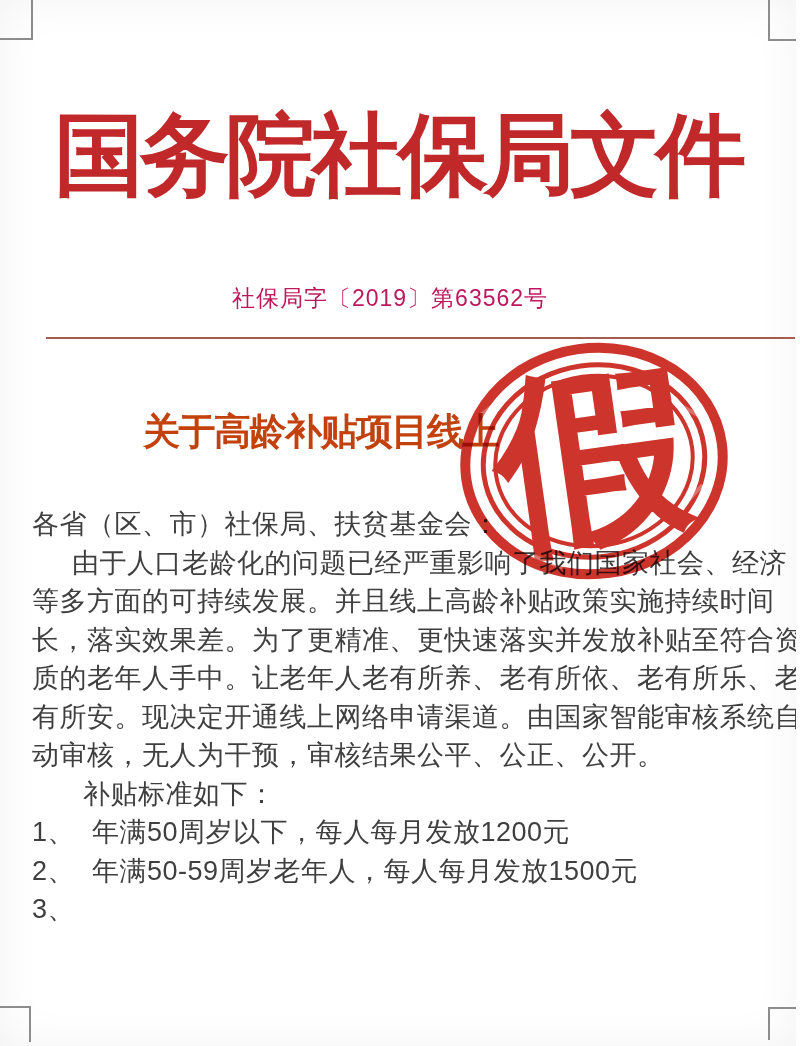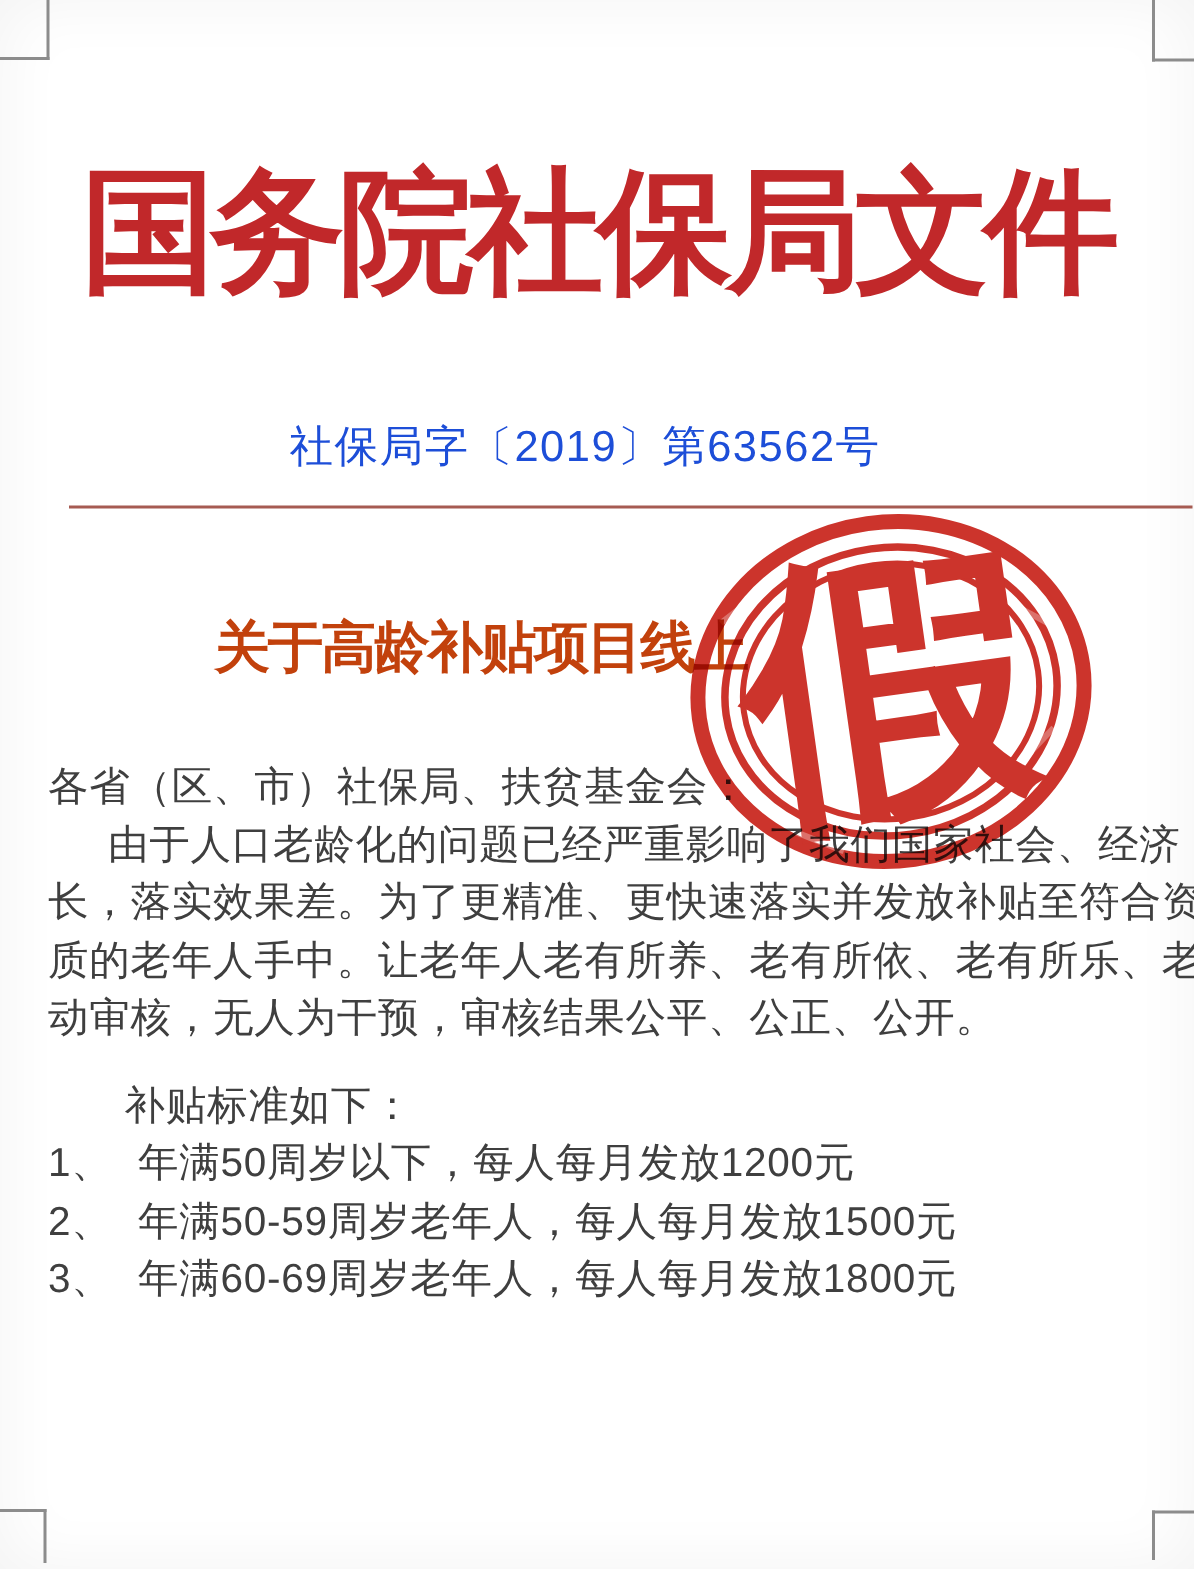--- a/index.html
+++ b/index.html
@@ -22,22 +22,22 @@
     position:absolute;left:0;right:0;top:96px;
     text-align:center;
     font-size:90px;line-height:118px;
     font-weight:bold;
     letter-spacing:-4px;
     color:#c1282a;
   }
   .doc-number{
     position:absolute;left:0;right:16px;top:282px;
     text-align:center;
-    font-size:29px;line-height:32px;
-    color:#1d4ed8;
+    font-size:23px;line-height:32px;
+    color:#be185d;
     letter-spacing:1px;
   }
   .red-rule{
     position:absolute;left:46px;top:337px;
     width:749px;height:2px;
     background:#a65b52;
   }
   .doc-title{
     position:absolute;left:143px;top:408px;
     display:flex;align-items:flex-start;
@@ -50,21 +50,21 @@
   .doc-title .gap{display:inline-block;width:71px;height:1px;}
 
   .body-text{
     position:absolute;left:32px;top:505px;width:740px;
     font-size:27px;line-height:38.5px;
     color:#3f3f3f;
     letter-spacing:0.5px;
   }
   .body-text .line{white-space:nowrap;}
   .indent1{text-indent:40px;}
-  .indent2{text-indent:51px;margin-top:20px;}
+  .indent2{text-indent:51px;}
   .list-row{display:flex;white-space:nowrap;}
   .list-row .num{width:60px;flex:0 0 60px;}
 
   .stamp{
     position:absolute;left:448px;top:330px;
     mix-blend-mode:multiply;
     opacity:0.94;
   }
   .stamp text{
     font-family:"Liberation Sans",sans-serif;
@@ -88,36 +88,37 @@
   <div class="red-rule"></div>
 
   <div class="doc-title">
     <span>关于高龄补贴项目线上</span>
     <span class="gap"></span>
   </div>
 
   <div class="body-text">
     <div class="line">各省（区、市）社保局、扶贫基金会：</div>
     <div class="line indent1">由于人口老龄化的问题已经严重影响了我们国家社会、经济</div>
+    <div class="line">等多方面的可持续发展。并且线上高龄补贴政策实施持续时间</div>
     <div class="line">长，落实效果差。为了更精准、更快速落实并发放补贴至符合资</div>
     <div class="line">质的老年人手中。让老年人老有所养、老有所依、老有所乐、老</div>
+    <div class="line">有所安。现决定开通线上网络申请渠道。由国家智能审核系统自</div>
     <div class="line">动审核，无人为干预，审核结果公平、公正、公开。</div>
     <div class="line indent2">补贴标准如下：</div>
 
     <div class="list-row">
       <span class="num">1、</span>
       <span>年满50周岁以下，每人每月发放1200元</span>
     </div>
     <div class="list-row">
       <span class="num">2、</span>
       <span>年满50-59周岁老年人，每人每月发放1500元</span>
     </div>
     <div class="list-row">
       <span class="num">3、</span>
-      <span>年满60-69周岁老年人，每人每月发放1800元</span>
     </div>
   </div>
 
   <svg class="stamp" width="292" height="262" viewBox="0 0 292 262">
     <g transform="rotate(-8 146 131)">
       <ellipse cx="146" cy="131" rx="129" ry="113" fill="none" stroke="#c9271e" stroke-width="10"></ellipse>
       <ellipse cx="146" cy="131" rx="111" ry="96" fill="none" stroke="#c9271e" stroke-width="5"></ellipse>
       <ellipse cx="146" cy="131" rx="99" ry="85" fill="none" stroke="#c9271e" stroke-width="4"></ellipse>
       <text x="146" y="143" font-size="195" fill="#c9271e" text-anchor="middle" dominant-baseline="middle">假</text>
 

